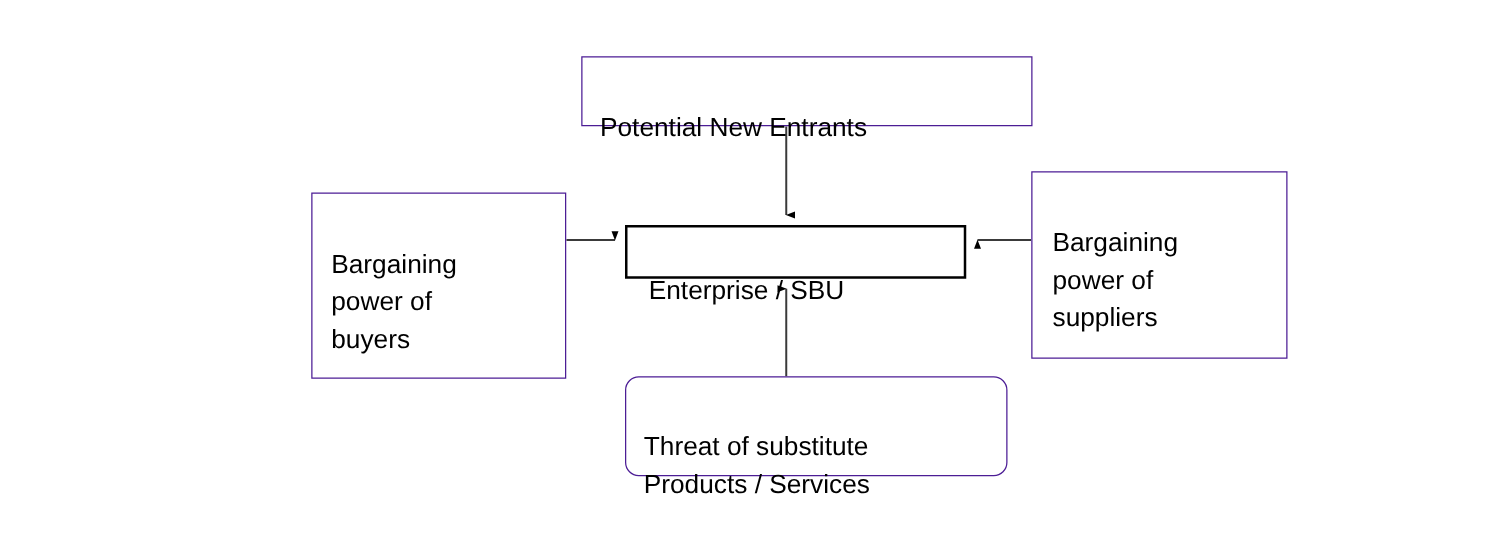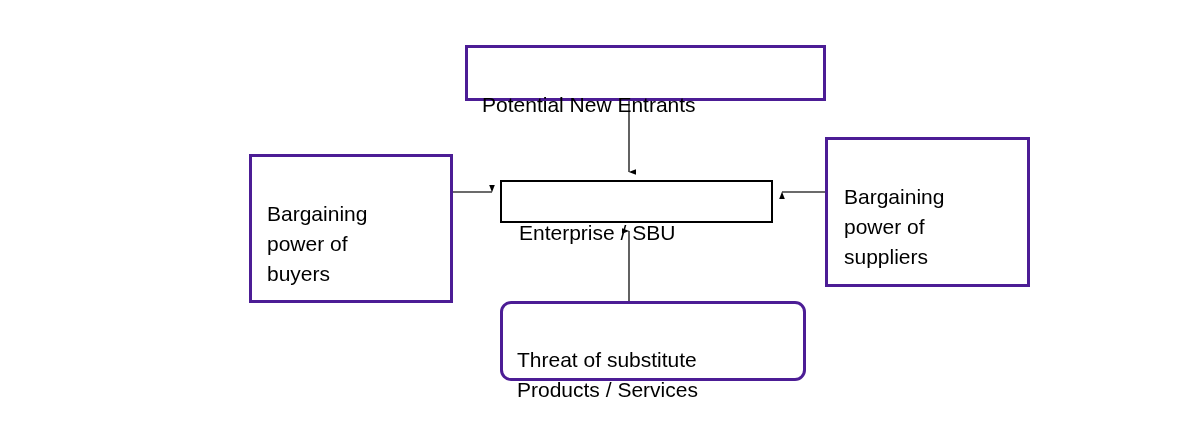--- a/index.html
+++ b/index.html
@@ -12,21 +12,21 @@
     width: 1188px;
     height: 442px;
     background: #ffffff;
     overflow: hidden;
     font-family: "Liberation Sans", sans-serif;
   }
   .node {
     position: absolute;
     box-sizing: border-box;
     background: #ffffff;
-    border: 3px solid #4c1d95;
+    border: 1px solid #4c1d95;
     color: #000000;
     font-size: 21px;
     line-height: 30px;
     white-space: pre-line;
   }
   .node.center-node {
     border-width: 2px;
     border-color: #000000;
   }
   

